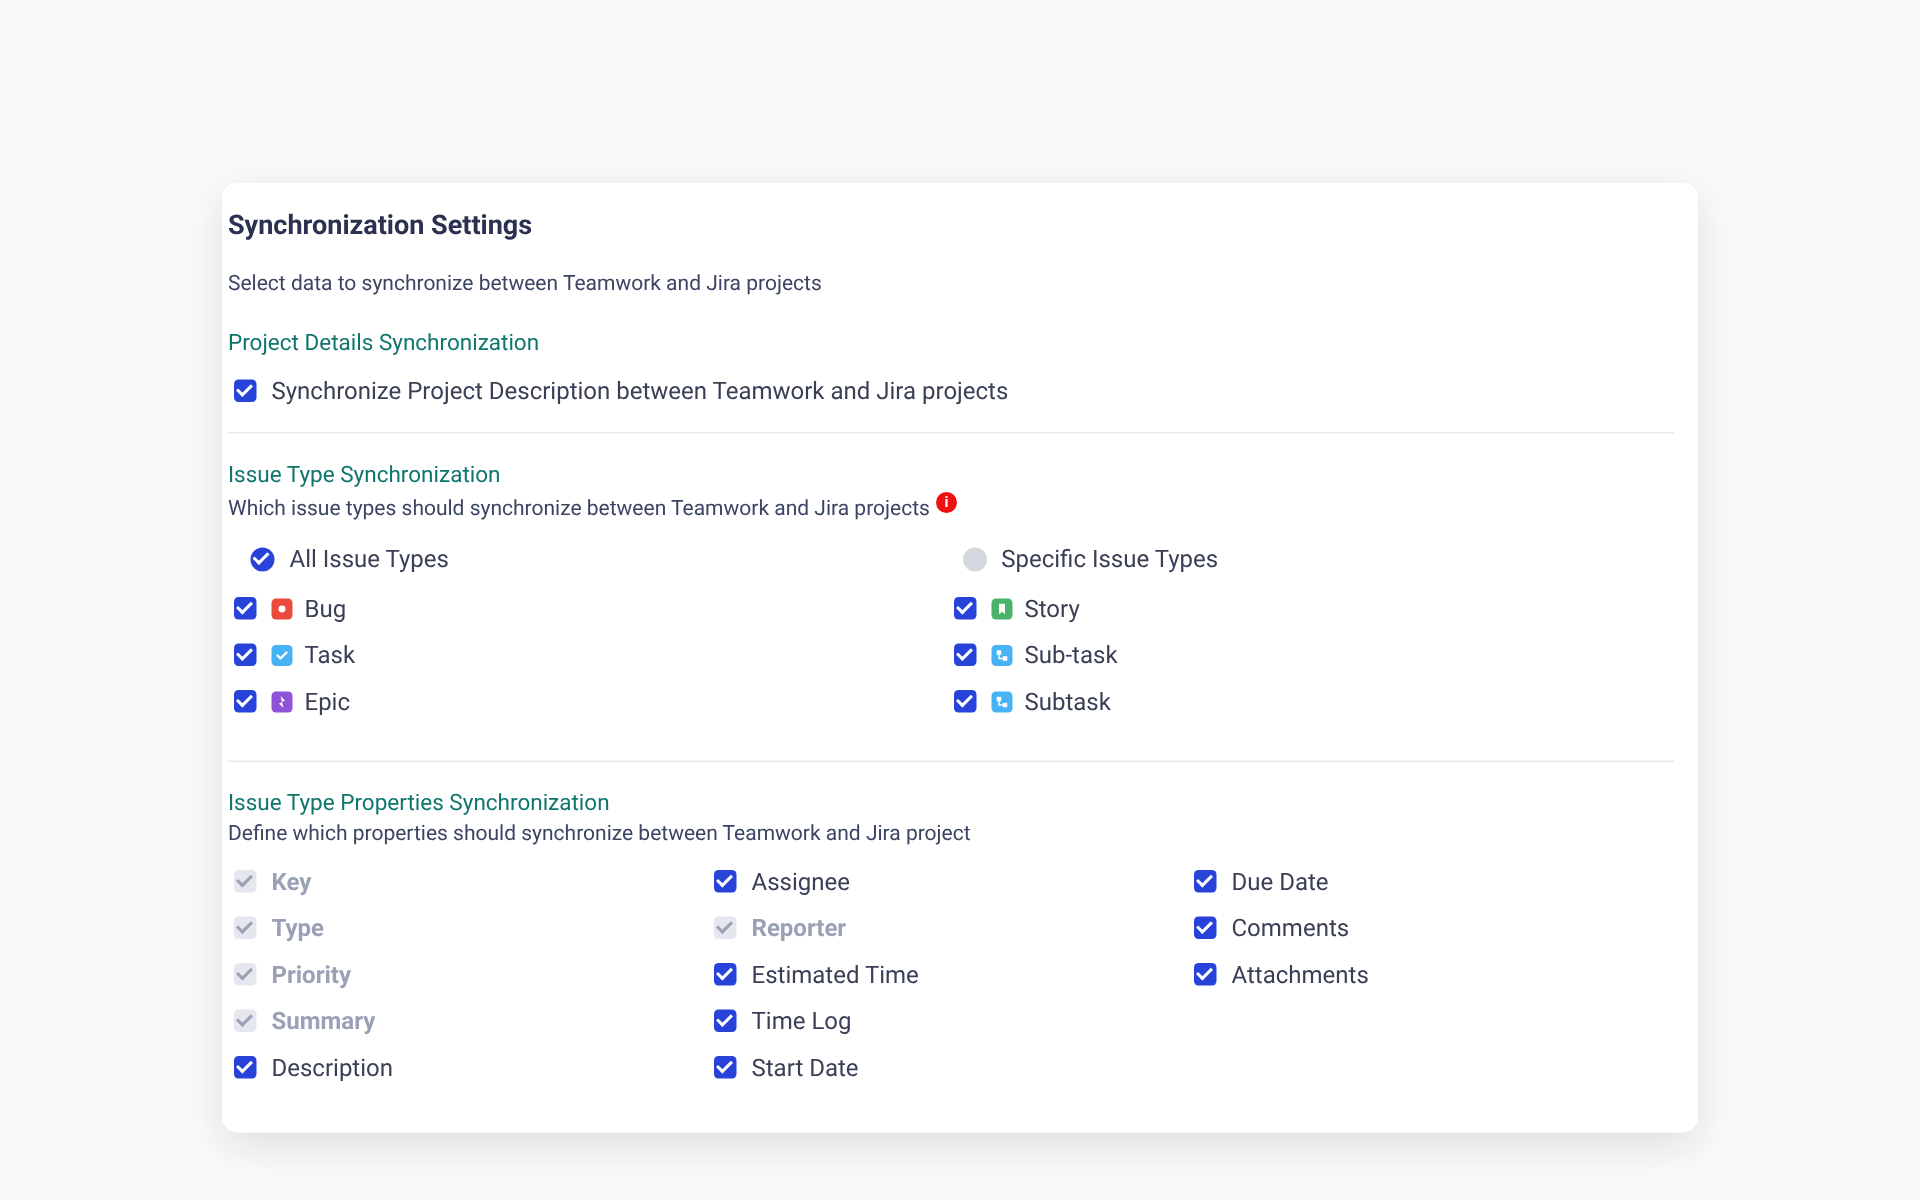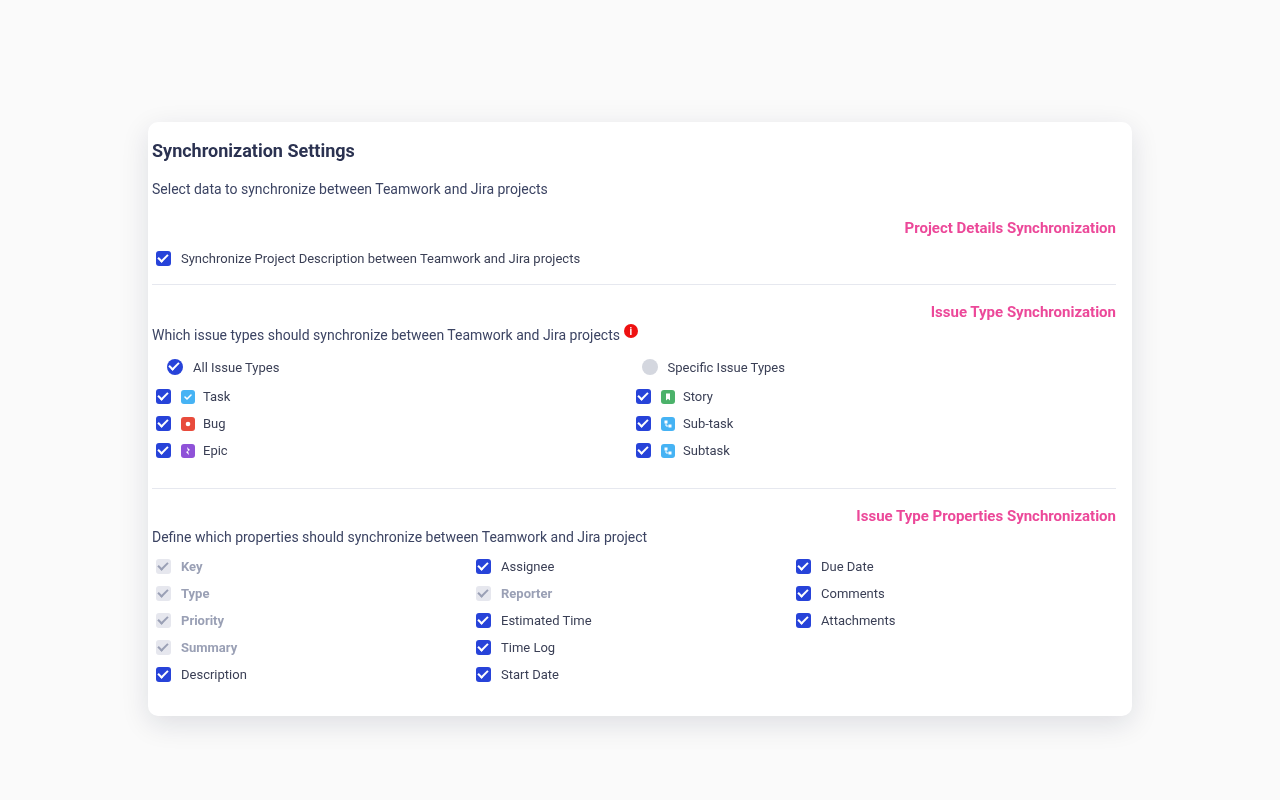--- a/index.html
+++ b/index.html
@@ -24,24 +24,23 @@
     color: #2b3251;
     margin-bottom: 20px;
   }
   .intro {
     font-size: 14px;
     color: #3c4463;
     margin-bottom: 22px;
   }
   h2.section-title {
     font-size: 15px;
-    font-weight: 700;
-    color: #ec4899;
+    font-weight: 400;
+    color: #0f766e;
     margin-bottom: 14px;
-    text-align: right;
   }
   .divider {
     border: 0;
     height: 1px;
     background: #e6e8ef;
     margin: 18px 0;
   }
 
   .row { display: flex; align-items: center; margin-bottom: 12px; }
   .cb {
@@ -69,21 +68,21 @@
   .cb.disabled-checked::after {
     content: "";
     position: absolute;
     left: 4px; top: 1px;
     width: 4px; height: 8px;
     border: solid #9aa0b5;
     border-width: 0 2px 2px 0;
     transform: rotate(45deg);
   }
   .label {
-    font-size: 13px;
+    font-size: 16px;
     color: #3a3f55;
   }
   .label.disabled { color: #9aa0b5; font-weight: bold; }
 
   .radio {
     width: 16px; height: 16px; border-radius: 50%;
     flex: 0 0 16px; margin-right: 10px;
     position: relative;
   }
   .radio.selected { background:#2743d9; }
@@ -171,35 +170,35 @@
     <div>
       <span class="radio unselected"></span>
       <span class="label">Specific Issue Types</span>
     </div>
   </div>
 
   <div class="two-col" style="margin-left:4px;">
     <div>
       <div class="row">
         <span class="cb checked"></span>
+        <span class="issue-icon ic-bug">
+          <svg width="10" height="10" viewBox="0 0 10 10">
+              <circle cx="5" cy="5" r="2.3" fill="#fff"></circle>
+            </svg>
+        </span>
+        <span class="label">Bug</span>
+      </div>
+      <div class="row">
+        <span class="cb checked"></span>
         <span class="issue-icon ic-task">
           <svg width="10" height="10" viewBox="0 0 10 10">
               <path d="M2 5 L4 7 L8 3" stroke="#fff" stroke-width="1.6" fill="none" stroke-linecap="round" stroke-linejoin="round"></path>
             </svg>
         </span>
         <span class="label">Task</span>
-      </div>
-      <div class="row">
-        <span class="cb checked"></span>
-        <span class="issue-icon ic-bug">
-          <svg width="10" height="10" viewBox="0 0 10 10">
-              <circle cx="5" cy="5" r="2.3" fill="#fff"></circle>
-            </svg>
-        </span>
-        <span class="label">Bug</span>
       </div>
       <div class="row">
         <span class="cb checked"></span>
         <span class="issue-icon ic-epic">
           <svg width="10" height="10" viewBox="0 0 10 10">
               <path d="M4 1 L7 4 L5 5 L6 9 L3 6 L5 5 Z" fill="#fff"></path>
             </svg>
         </span>
         <span class="label">Epic</span>
       </div>

